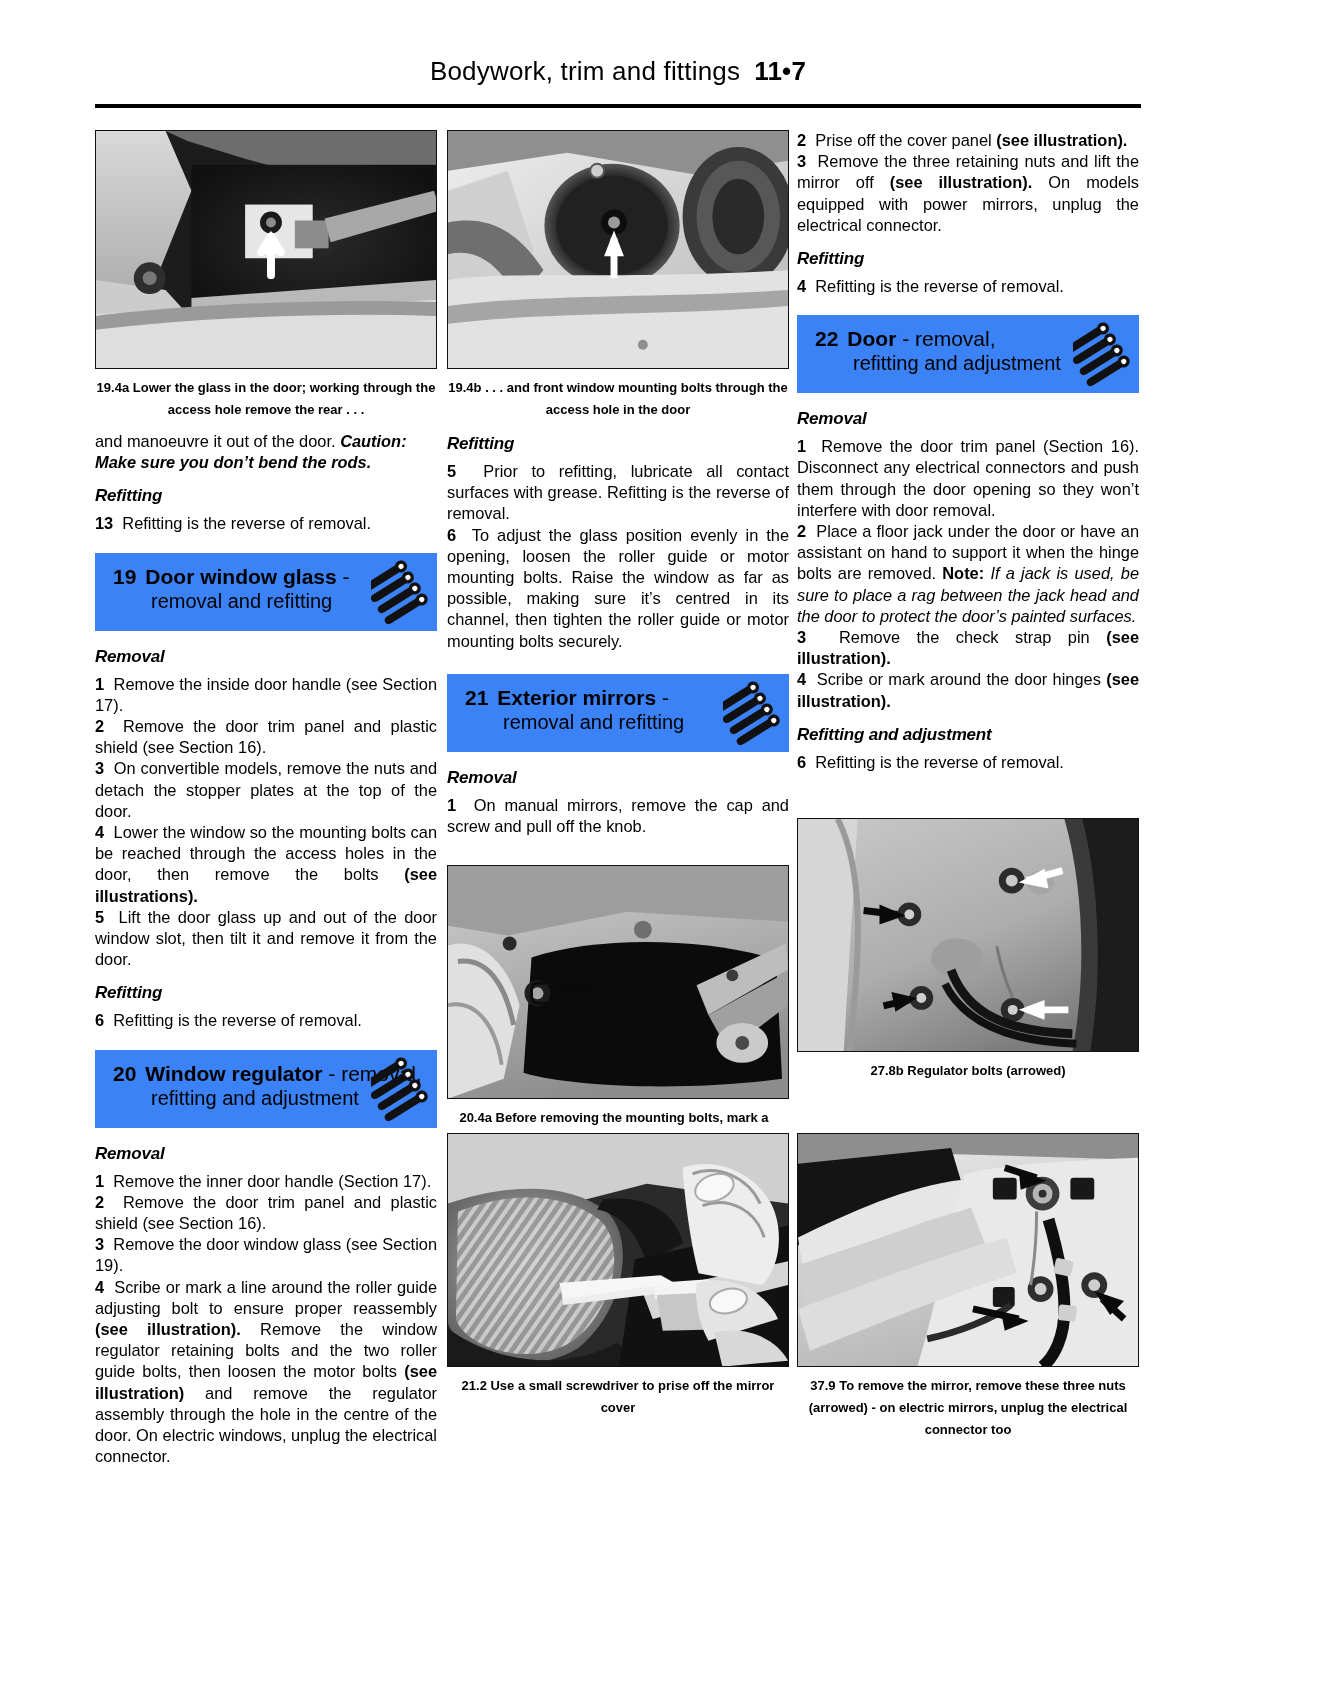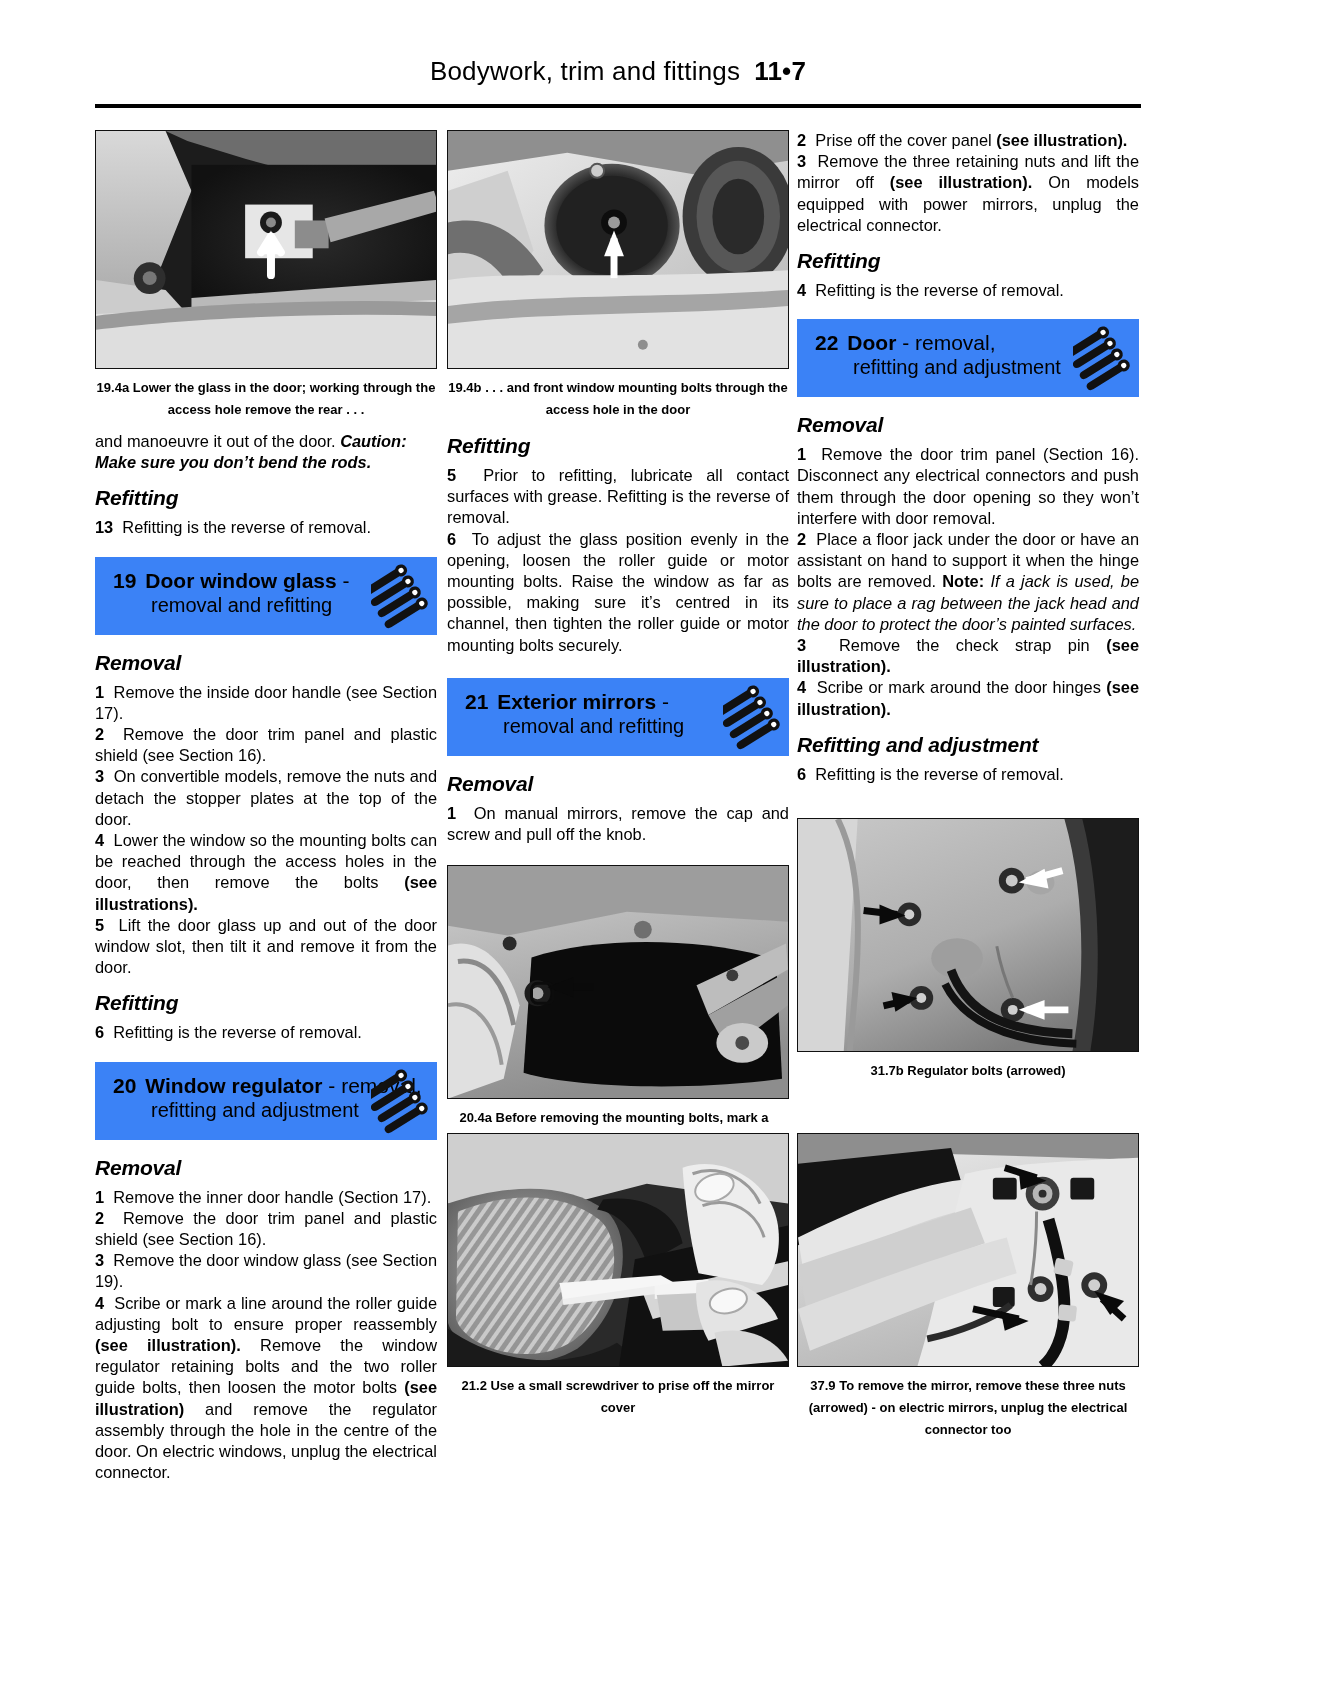--- a/index.html
+++ b/index.html
@@ -59,21 +59,21 @@
     text-align: justify;
     text-justify: inter-word;
   }
   p.body.nojust { text-align: left; }
   .num { font-weight: 700; }
   .b { font-weight: 700; }
   .i { font-style: italic; }
   .bi { font-weight: 700; font-style: italic; }
 
   h3.sub {
-    font-size: 21px;
+    font-size: 17px;
     font-weight: 700;
     font-style: italic;
     margin: 13px 0 7px 0;
     letter-spacing: -0.2px;
   }
 
   
   .sec-box {
     position: relative;
     background: #3b82f6;
@@ -448,21 +448,21 @@
         <g>
           <path d="M86,188 L112,182" stroke="#0a0a0a" stroke-width="7"></path>
           <polygon points="120,180 94,174 98,194" fill="#0a0a0a"></polygon>
         </g>
         <g>
           <path d="M272,192 L230,192" stroke="#ffffff" stroke-width="7"></path>
           <polygon points="222,192 248,182 248,202" fill="#ffffff"></polygon>
         </g>
       </svg>
     </div>
-    <p class="cap">31.7b Regulator bolts (arrowed)</p>
+    <p class="cap">27.8b Regulator bolts (arrowed)</p>
   </div>
 
   <div class="wide-photo-wrap" style="left:447px; top:1133px; width:342px;">
     <div class="photo" style="width:342px;height:234px;">
       <svg class="ph-inner" viewBox="0 0 342 234" preserveAspectRatio="none">
         <defs>
           <linearGradient id="g5a" x1="0" y1="0" x2="1" y2="1">
             <stop offset="0" stop-color="#e7e7e7"></stop>
               <stop offset="1" stop-color="#8e8e8e"></stop>
           </linearGradient>

